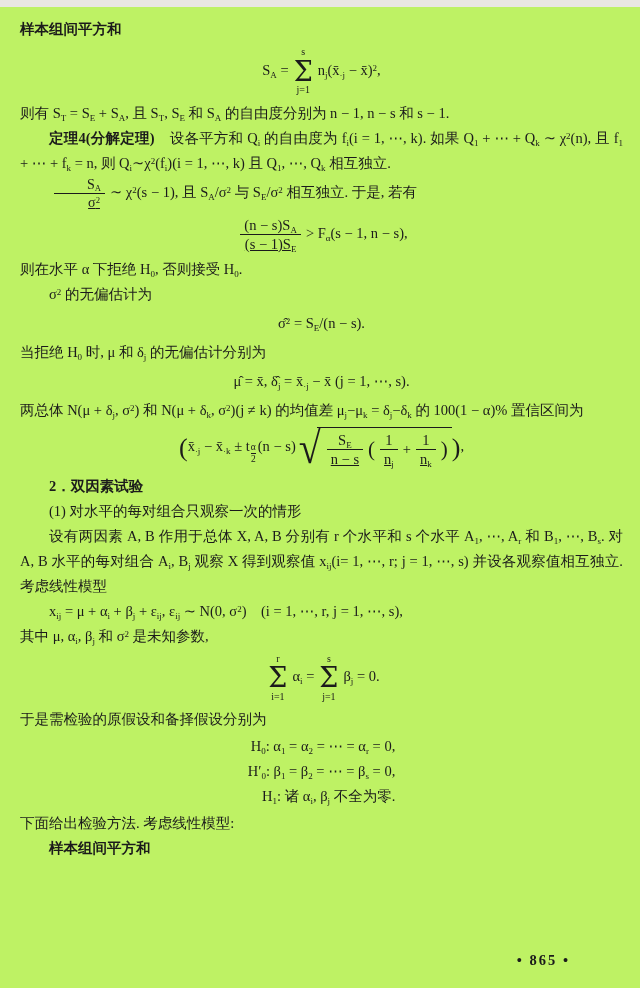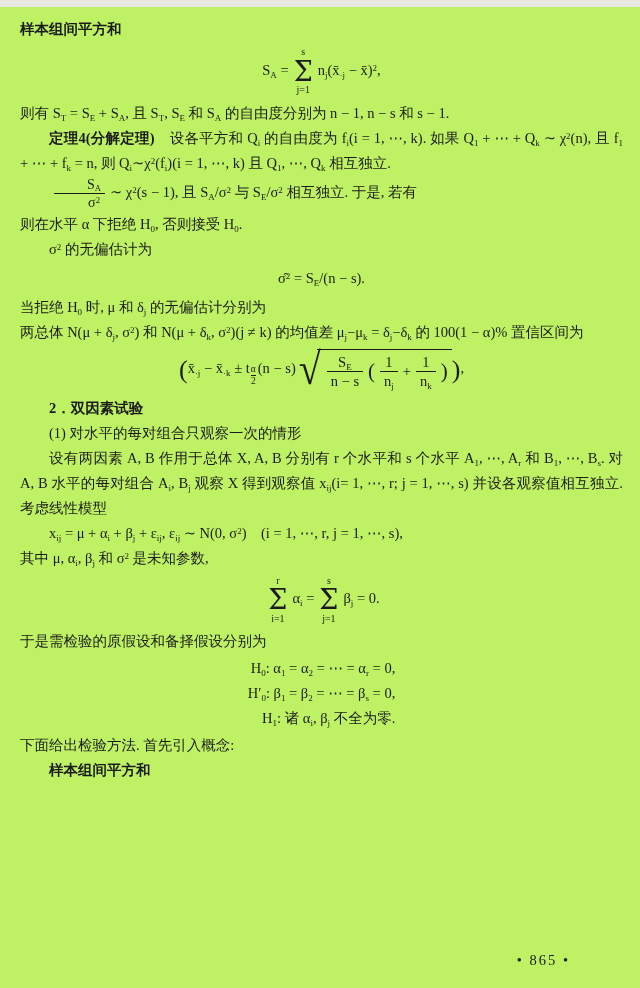--- a/index.html
+++ b/index.html
@@ -18,21 +18,21 @@
   .bold { font-weight:bold; }
   .center { text-align:center; }
   .formula { margin:4px 0; white-space:nowrap; }
   sub, sup { font-size:0.62em; line-height:0; }
   sub { vertical-align:-0.28em; }
   sup { vertical-align:0.5em; }
 
   
   .frac { display:inline-block; vertical-align:middle; text-align:center; margin:0 5px; line-height:1.25; }
   .frac > span { display:block; padding:0 4px; }
-  .frac > .den { border-top:1px solid #1b1b1b; }
+  .frac > .den { border-top:1px solid #1b1b1b;text-decoration:underline; }
   .frac.inline { font-size:14px; }
 
   
   .msum { display:inline-flex; flex-direction:column; align-items:center; vertical-align:middle; margin:0 5px; line-height:1; }
   .msum .lim { font-size:10px; line-height:1.25; }
   .msum .sg { font-size:27px; line-height:0.95; font-family:"DejaVu Serif",serif; }
 
   
   .sqrt { display:inline-flex; align-items:center; vertical-align:middle; margin-left:3px; }
   .sqrt .rad { font-size:40px; line-height:1; margin-right:-4px; transform:scaleY(1.12); font-weight:300; }
@@ -43,21 +43,21 @@
 
   
   .tsub { display:inline-block; vertical-align:-11px; margin:0 2px 0 1px; }
   .sfrac { display:inline-block; text-align:center; font-size:9.5px; line-height:1.15; }
   .sfrac > span { display:block; }
   .sfrac > .sden { border-top:1px solid #1b1b1b; }
 
   .model-line { text-indent:2em;font-family:Liberation Serif, serif; }
   .hypwrap { text-align:center; margin:2px 0; }
   .hypblock { display:inline-block; text-align:right; }
-  .pagenum { position:absolute; right:70px; bottom:22px; font-weight:normal; letter-spacing:2px; }
+  .pagenum { position:absolute; right:70px; bottom:22px; font-weight:bold; letter-spacing:2px; }
 </style>
 </head>
 <body>
 
 <div class="page">
 
   <div class="para bold">样本组间平方和</div>
 
   <div class="formula center">
     <span>S<sub>A</sub> =</span><span class="msum">
@@ -68,29 +68,33 @@
   </div>
 
   <p class="para">则有 S<sub>T</sub> = S<sub>E</sub> + S<sub>A</sub>, 且 S<sub>T</sub>, S<sub>E</sub> 和 S<sub>A</sub> 的自由度分别为 n − 1, n − s 和 s − 1.</p>
 
   <p class="para indent"><span class="bold">定理4(分解定理)</span><span>　设各平方和 Q<sub>i</sub> 的自由度为 f<sub>i</sub>(i = 1, ⋯, k). 如果 Q<sub>1</sub> + ⋯ + Q<sub>k</sub> ∼ χ<sup>2</sup>(n), 且 f<sub>1</sub> + ⋯ + f<sub>k</sub> = n, 则 Q<sub>i</sub>∼χ<sup>2</sup>(f<sub>i</sub>)(i = 1, ⋯, k) 且 Q<sub>1</sub>, ⋯, Q<sub>k</sub> 相互独立.</span></p>
 
   <p class="para indent">
     <span class="frac inline"><span class="num">S<sub>A</sub></span><span class="den">σ<sup>2</sup></span></span><span>∼ χ<sup>2</sup>(s − 1), 且 S<sub>A</sub>/σ<sup>2</sup> 与 S<sub>E</sub>/σ<sup>2</sup> 相互独立. 于是, 若有</span>
   </p>
 
+  <div class="formula center">
+    <span class="frac"><span class="num">(n − s)S<sub>A</sub></span><span class="den">(s − 1)S<sub>E</sub></span></span><span>&gt; F<sub>α</sub>(s − 1, n − s),</span>
+  </div>
 
   <p class="para">则在水平 α 下拒绝 H<sub>0</sub>, 否则接受 H<sub>0</sub>.</p>
 
   <p class="para indent">σ<sup>2</sup> 的无偏估计为</p>
 
   <div class="formula center">σ̂<sup>2</sup> = S<sub>E</sub>/(n − s).</div>
 
   <p class="para">当拒绝 H<sub>0</sub> 时, μ 和 δ<sub>j</sub> 的无偏估计分别为</p>
 
+  <div class="formula center">μ̂ = x̄, δ̂<sub>j</sub> = x̄<sub>·j</sub> − x̄ (j = 1, ⋯, s).</div>
 
   <p class="para">两总体 N(μ + δ<sub>j</sub>, σ<sup>2</sup>) 和 N(μ + δ<sub>k</sub>, σ<sup>2</sup>)(j ≠ k) 的均值差 μ<sub>j</sub>−μ<sub>k</sub> = δ<sub>j</sub>−δ<sub>k</sub> 的 100(1 − α)% 置信区间为</p>
 
   <div class="formula center">
     <span class="bigp">(</span><span>x̄<sub>·j</sub> − x̄<sub>·k</sub> ± t</span><span class="tsub"><span class="sfrac"><span class="snum">α</span><span class="sden">2</span></span></span><span>(n − s)</span><span class="sqrt">
         <span class="rad">√</span>
         <span class="body">
           <span class="frac">
             <span class="num">S<sub>E</sub></span>
             <span class="den">n − s</span>
@@ -135,19 +139,19 @@
   <p class="para">于是需检验的原假设和备择假设分别为</p>
 
   <div class="hypwrap">
     <div class="hypblock">
       <div>H<sub>0</sub>: α<sub>1</sub> = α<sub>2</sub> = ⋯ = α<sub>r</sub> = 0,</div>
       <div>H′<sub>0</sub>: β<sub>1</sub> = β<sub>2</sub> = ⋯ = β<sub>s</sub> = 0,</div>
       <div>H<sub>1</sub>: 诸 α<sub>i</sub>, β<sub>j</sub> 不全为零.</div>
     </div>
   </div>
 
-  <p class="para">下面给出检验方法. 首先引入概念:</p>
+  <p class="para">下面给出检验方法. 考虑线性模型:</p>
 
   <p class="para indent bold">样本组间平方和</p>
 
   <div class="pagenum">• 865 •</div>
 
 </div>
 
 </body></html>

